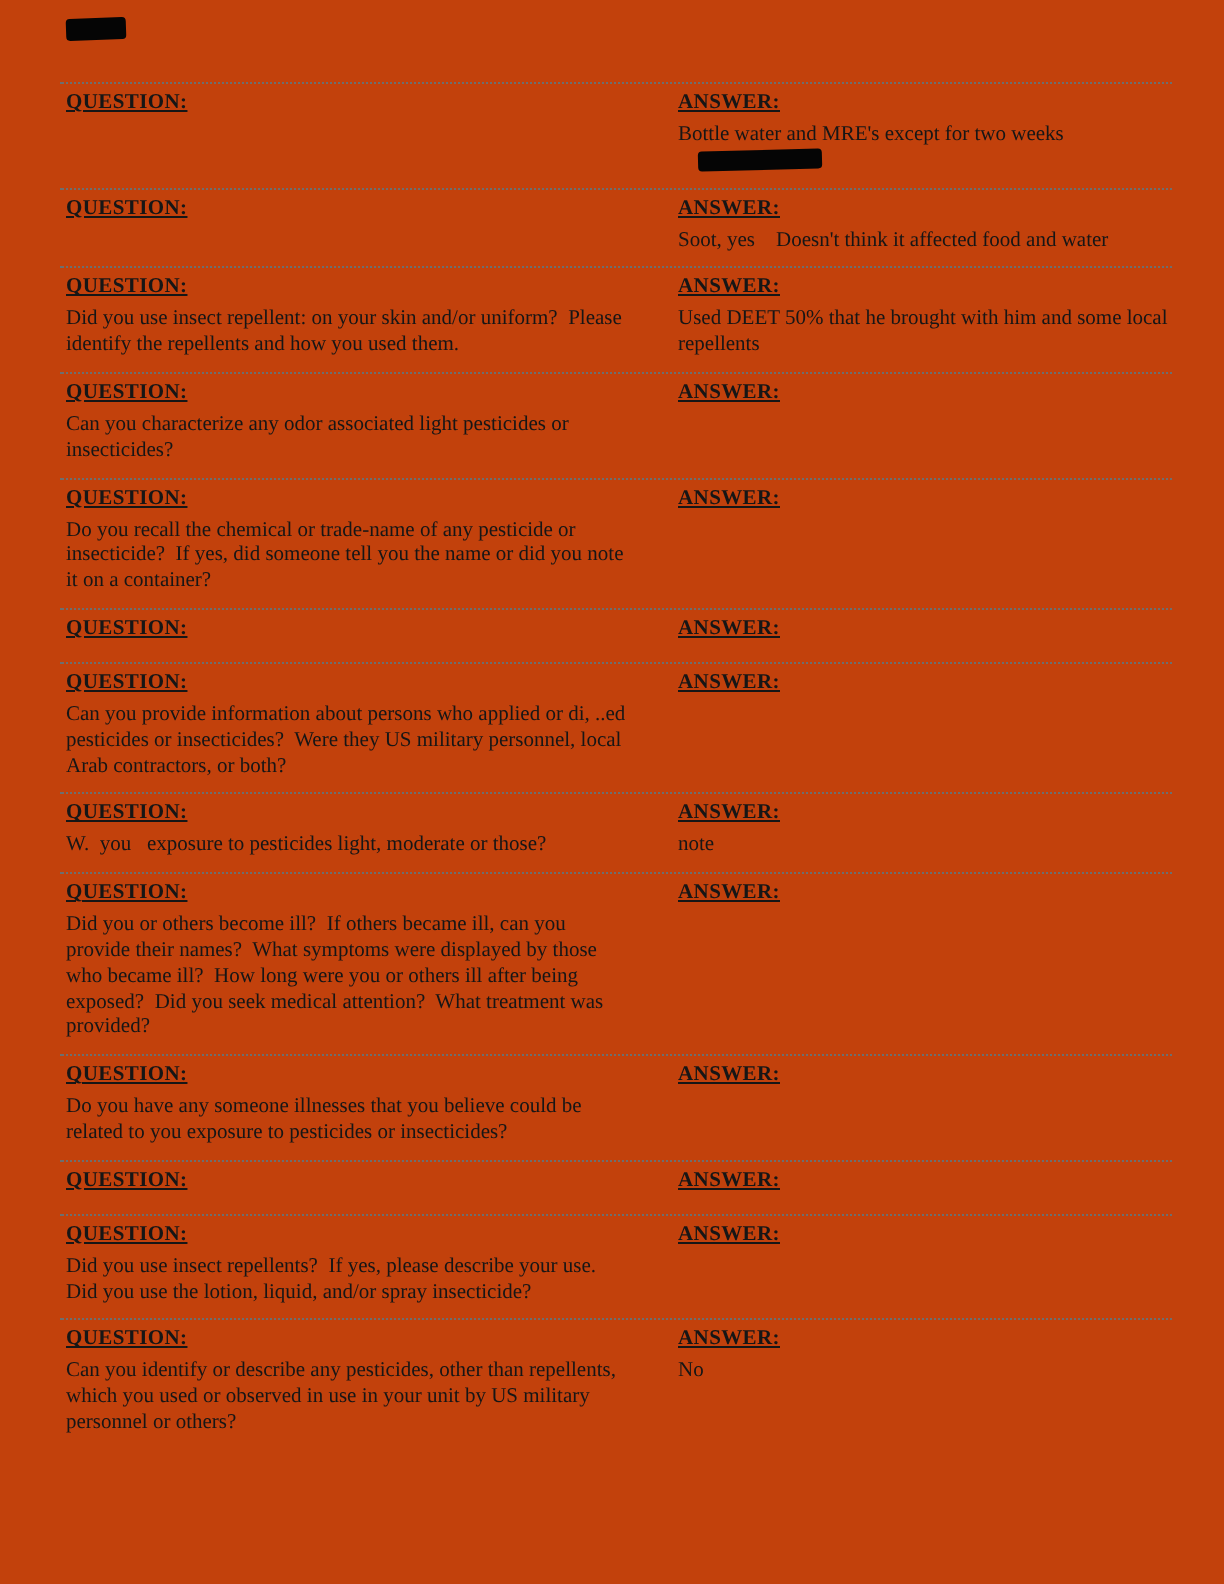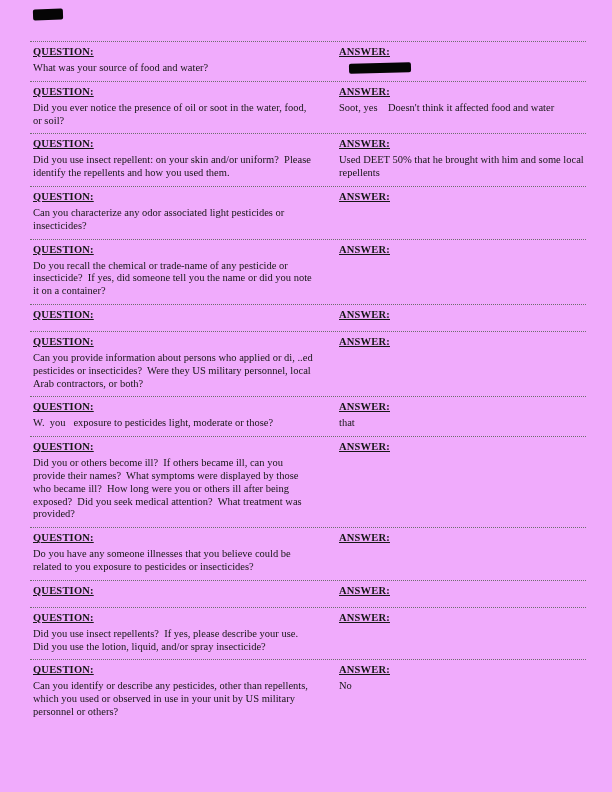--- a/index.html
+++ b/index.html
@@ -5,21 +5,21 @@
   html, body {
     margin: 0;
     padding: 0;
     background: #e8e8e8;
   }
   .page {
     position: relative;
     width: 612px;
     height: 792px;
     margin: 0 auto;
-    background: #f0abfc;
+    background: #c2410c;
     font-family: "Liberation Serif", "DejaVu Serif", serif;
     color: #161616;
     overflow: hidden;
     box-sizing: border-box;
   }
   .page-header {
     position: relative;
     height: 41px;
   }
   .redaction {
@@ -75,32 +75,30 @@
 <body>
 
 <div class="page">
   <div class="page-header">
     <span class="redaction top-mark"></span>
   </div>
   <div class="qa-list" id="qa-list">
   <div class="qa-row">
     <div class="q-col">
       <div class="label">QUESTION:</div>
-      <div class="q-text">What was your source of food and water?</div>
-    </div>
-    <div class="a-col">
-      <div class="label">ANSWER:</div>
-      <div class="a-text"><span class="redaction inline-mark"></span></div>
-    </div>
-  </div>
-
-  <div class="qa-row">
-    <div class="q-col">
-      <div class="label">QUESTION:</div>
-      <div class="q-text">Did you ever notice the presence of oil or soot in the water, food, or soil?</div>
+    </div>
+    <div class="a-col">
+      <div class="label">ANSWER:</div>
+      <div class="a-text"><span>Bottle water and MRE's except for two weeks</span><span class="redaction inline-mark"></span></div>
+    </div>
+  </div>
+
+  <div class="qa-row">
+    <div class="q-col">
+      <div class="label">QUESTION:</div>
     </div>
     <div class="a-col">
       <div class="label">ANSWER:</div>
       <div class="a-text"><span>Soot, yes    Doesn't think it affected food and water</span></div>
     </div>
   </div>
 
   <div class="qa-row">
     <div class="q-col">
       <div class="label">QUESTION:</div>
@@ -155,21 +153,21 @@
     </div>
   </div>
 
   <div class="qa-row">
     <div class="q-col">
       <div class="label">QUESTION:</div>
       <div class="q-text">W.  you   exposure to pesticides light, moderate or those?</div>
     </div>
     <div class="a-col">
       <div class="label">ANSWER:</div>
-      <div class="a-text"><span>that</span></div>
+      <div class="a-text"><span>note</span></div>
     </div>
   </div>
 
   <div class="qa-row">
     <div class="q-col">
       <div class="label">QUESTION:</div>
       <div class="q-text">Did you or others become ill?  If others became ill, can you provide their names?  What symptoms were displayed by those who became ill?  How long were you or others ill after being exposed?  Did you seek medical attention?  What treatment was provided?</div>
     </div>
     <div class="a-col">
       <div class="label">ANSWER:</div>

